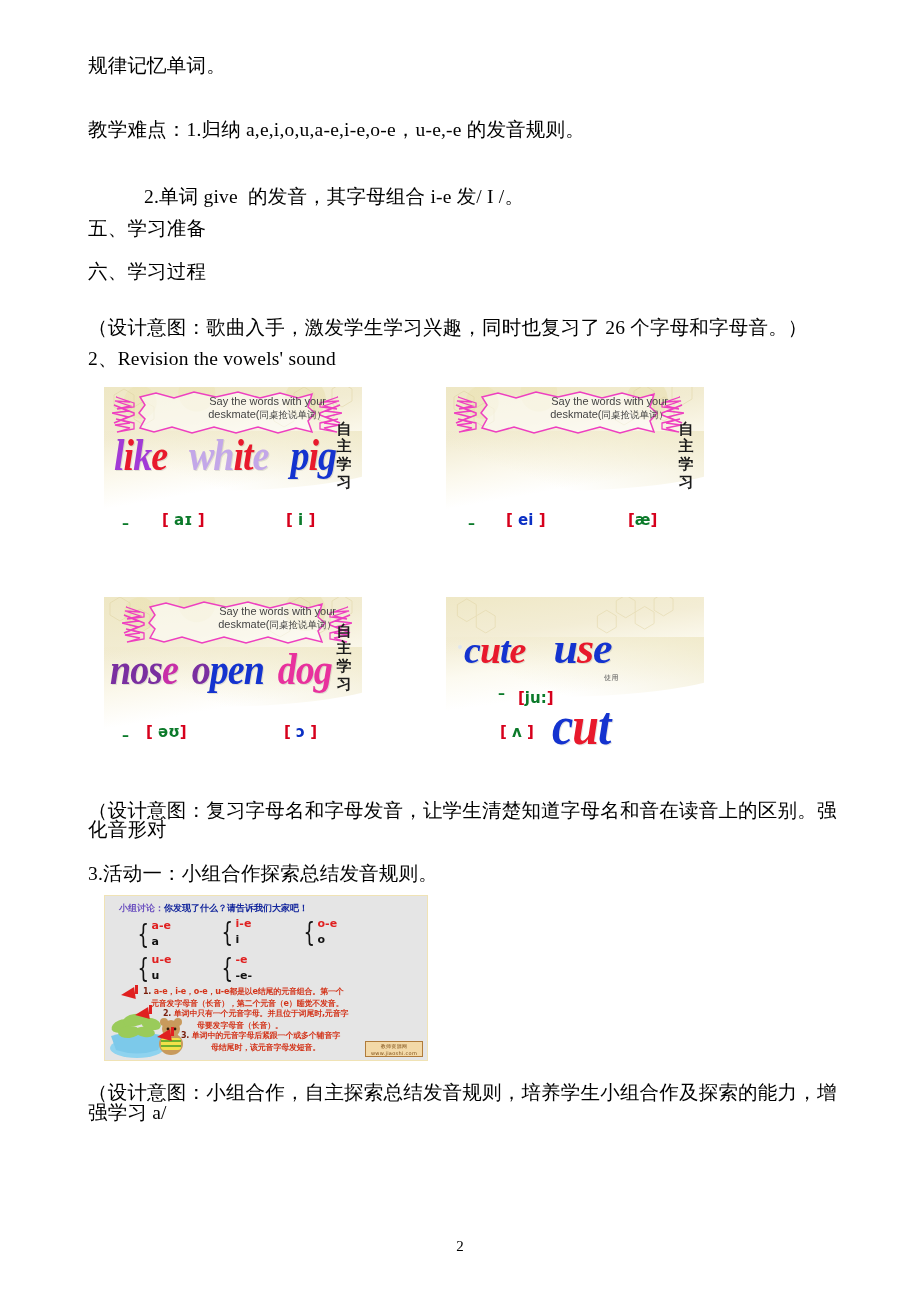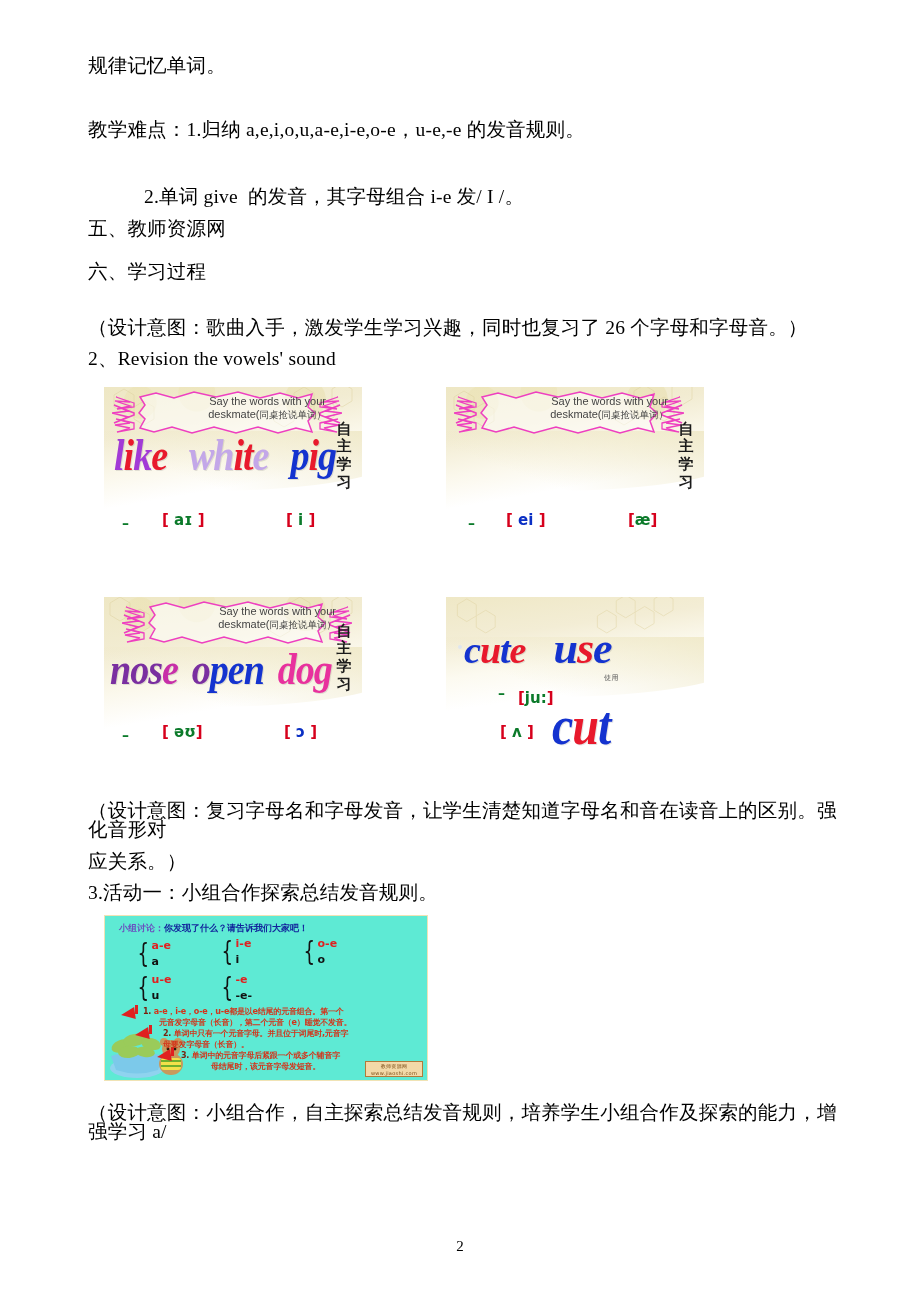--- a/index.html
+++ b/index.html
@@ -208,21 +208,21 @@
     left: 106px;
     top: 108px;
   }
 
   
   .rules-img {
     position: relative;
     width: 322px;
     height: 164px;
     margin-left: 16px;
-    background: #5eead4;
+    background: #e5e5e5;
     border: 1px solid #f0e3b5;
     overflow: hidden;
     font-family: "DejaVu Sans", sans-serif;
   }
   .rules-head {
     position: absolute;
     left: 14px;
     top: 6px;
     font-size: 9px;
     white-space: nowrap;
@@ -323,21 +323,21 @@
   <div class="content">
 
     <p class="para">规律记忆单词。</p>
     <div class="sp-44"></div>
 
     <p class="para">教学难点：1.归纳 a,e,i,o,u,a-e,i-e,o-e，u-e,-e 的发音规则。</p>
     <div class="sp-12"></div>
     <p class="para indent-1">2.单词 give  的发音，其字母组合 i-e 发/ I /。</p>
     <div class="sp-12"></div>
 
-    <p class="para">五、教师资源网</p>
+    <p class="para">五、学习准备</p>
     <div class="sp-12"></div>
     <div class="sp-12"></div>
 
     <p class="para">六、学习过程</p>
     <div class="sp-12"></div>
     <div class="sp-12"></div>
     <div class="sp-12"></div>
     <p class="para">（设计意图：歌曲入手，激发学生学习兴趣，同时也复习了 26 个字母和字母音。）</p>
     <div class="sp-12"></div>
     <p class="para">2、Revision the vowels' sound</p>
@@ -479,21 +479,21 @@
           <div class="words" style="top:56px;">
             <span class="wa" style="color:#7a2fa0;margin-left:0px;">n<span style="color:#7a2fa0;">o</span>s<span style="color:#c72fa8;">e</span></span>
             <span class="wa" style="color:#1433cf;margin-left:14px;"><span style="color:#7a2fa0;">o</span>pen</span>
             <span class="wa" style="color:#e8319d;margin-left:14px;">d<span style="color:#e8319d;">o</span>g</span>
           </div>
 
           <div class="zizhu" style="top:26px;">自<br>主<br>学<br>习</div>
 
           <div class="phon-row" style="bottom:20px;">
             <span class="dash" style="left:18px;top:6px;">–</span>
-            <span class="phon" style="left:58px;top:2px;">
+            <span class="phon" style="left:42px;top:2px;">
               <span class="br">[</span> <span class="pv">əʊ</span><span class="br">]</span>
             </span>
             <span class="phon" style="left:180px;top:2px;">
               <span class="br">[</span> <span class="pv-blue">ɔ</span> <span class="br">]</span>
             </span>
           </div>
         </div>
 
         <div class="slide tall" style="background:linear-gradient(172deg,#efe8c6 0%,#f3edd5 22%,#fcfaf0 40%,#ffffff 56%,#ffffff 100%);">
           <svg class="hex-wash" viewBox="0 0 258 74" preserveAspectRatio="none" style="height:70px;">
@@ -524,21 +524,20 @@
           </span>
 
           <span class="wa big s4-cut" style="color:#1433cf;font-size:48px;">c<span style="color:#e8192c;">u</span>t</span>
         </div>
       </div>
     </div>
 
     <div class="sp-36"></div>
     <p class="para">（设计意图：复习字母名和字母发音，让学生清楚知道字母名和音在读音上的区别。强化音形对</p>
     <div class="sp-12"></div>
-    <p class="para">应关系。）</p>
     <div class="sp-12"></div>
     <p class="para">3.活动一：小组合作探索总结发音规则。</p>
 
     <div class="sp-12"></div>
 
     <div class="rules-img">
 
       <div class="rules-head">
         <span class="lbl">小组讨论：</span><span class="q">你发现了什么？请告诉我们大家吧！</span>
       </div>
@@ -603,27 +602,27 @@
       <div class="megaphone" style="left:16px;top:92px;transform:rotate(-8deg);"></div>
       <div class="mega-tail" style="left:30px;top:89px;"></div>
       <div class="megaphone" style="left:30px;top:112px;transform:rotate(-8deg);"></div>
       <div class="mega-tail" style="left:44px;top:109px;"></div>
       <div class="megaphone" style="left:52px;top:134px;transform:rotate(-8deg);"></div>
       <div class="mega-tail" style="left:66px;top:131px;"></div>
 
       <div class="rule-line" style="left:38px;top:90px;width:278px;">
         <span class="num">1.</span>
         <span>a-e，i-e，o-e，u-e都是以e结尾的元音组合。第一个</span><br>
-        <span style="display:inline-block;margin-left:16px;">元音发字母音（长音），第二个元音（e）睡觉不发音。</span>
+        <span style="display:inline-block;margin-left:8px;">元音发字母音（长音），第二个元音（e）睡觉不发音。</span>
       </div>
 
       <div class="rule-line" style="left:58px;top:112px;width:258px;">
         <span class="num">2.</span>
         <span>单词中只有一个元音字母。并且位于词尾时,元音字</span><br>
-        <span style="display:inline-block;">母要发字母音（长音）。</span>
+        <span style="display:inline-block;margin-left:34px;">母要发字母音（长音）。</span>
       </div>
 
       <div class="rule-line" style="left:76px;top:134px;width:240px;">
         <span class="num">3.</span>
         <span>单词中的元音字母后紧跟一个或多个辅音字</span><br>
         <span style="display:inline-block;margin-left:30px;">母结尾时，该元音字母发短音。</span>
       </div>
 
       <div class="corner-stamp">
         <span>教师资源网</span><br>

